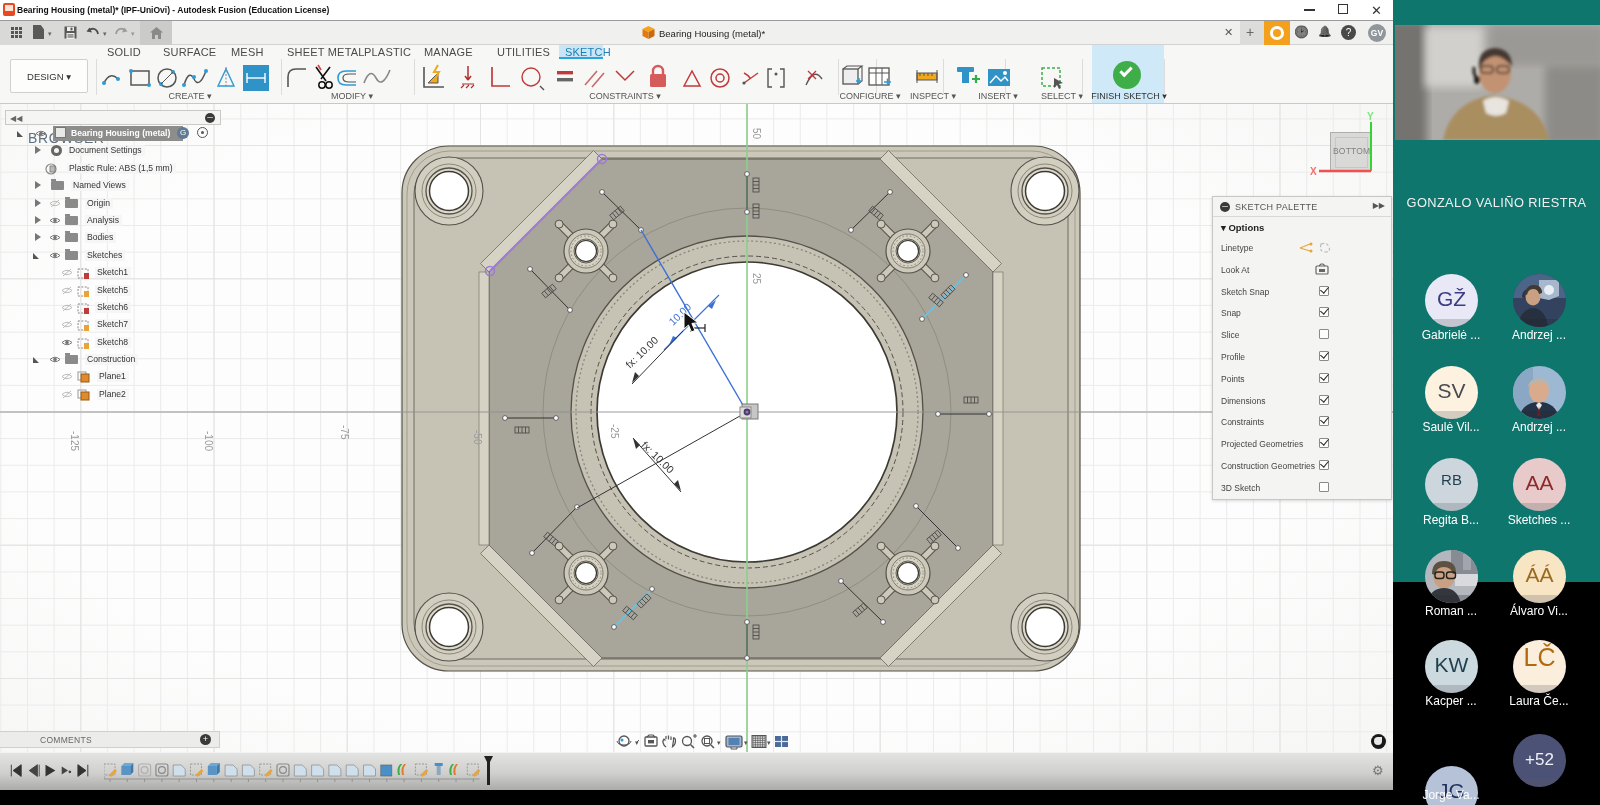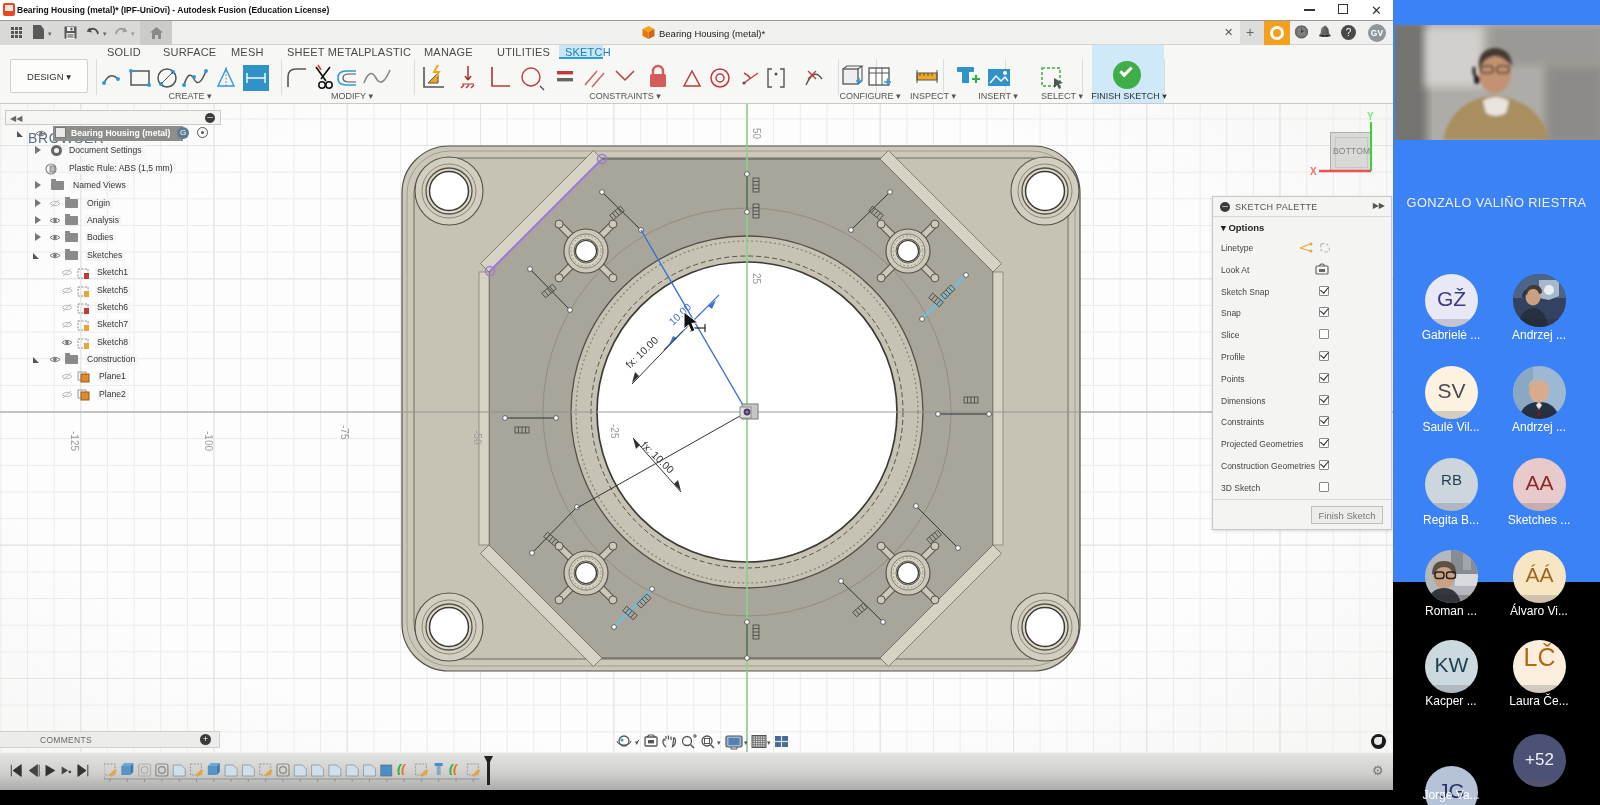--- a/index.html
+++ b/index.html
@@ -19,21 +19,21 @@
 .brow{position:relative;height:17.4px;font-size:8.6px;color:#333;white-space:nowrap}
 .brow .lbl{position:absolute;top:3px;background:rgba(245,245,244,.85);padding:0 3px 1px 2px}
 #palette{position:absolute;left:1212px;top:92px;width:180px;background:#f4f4f3;border:1px solid #c7c7c6;box-shadow:0 1px 3px rgba(0,0,0,.15)}
 .prow{position:relative;height:21.8px;font-size:8.5px;color:#444}
 .prow .pl{position:absolute;left:8px;top:6px}
 .pchk{position:absolute;right:62px;top:5px;width:10px;height:10px;border:1px solid #8a8a8a;background:#fdfdfd;border-radius:1px}
 .pchk.on:after{content:"";position:absolute;left:1.5px;top:-2px;width:4px;height:7px;border:solid #222;border-width:0 1.6px 1.6px 0;transform:rotate(40deg)}
 #comments{position:absolute;left:0;top:627px;width:220px;height:17px;background:#ececeb;border:1px solid #cfcfce;border-left:none}
 #timeline{position:absolute;left:0;top:752px;width:1393px;height:38px;background:linear-gradient(#e3e3e2,#cfcfce 55%,#ababaa);border-top:1px solid #f2f2f2}
 #blackstrip{position:absolute;left:0;top:790px;width:1600px;height:15px;background:#000}
-#sidebar{position:absolute;left:1393px;top:0;width:207px;height:582px;background:#3b82f6}
+#sidebar{position:absolute;left:1393px;top:0;width:207px;height:582px;background:#0f766e}
 .avatar{position:absolute;width:53px;height:53px;border-radius:50%;overflow:hidden}
 .avatar .ini{position:absolute;width:100%;text-align:center;font-weight:400}
 .alabel{position:absolute;width:100px;text-align:center;font-size:12px;color:#fff;white-space:nowrap}
 .gvname{position:absolute;left:0;top:195px;width:207px;text-align:center;color:#f0f0f0;font-size:12.8px;letter-spacing:.4px}
 </style></head>
 <body>
 <div id="app">
     <div id="titlebar">
       <div class="abs" style="left:3px;top:3px;width:12px;height:13px;background:#e8491f;border-radius:2px">
         <div class="abs" style="left:2px;top:2px;width:8px;height:6px;background:#fff;opacity:.85"></div>
@@ -789,23 +789,20 @@
           <div class="pchk on"></div>
         </div>
         <div class="prow">
           <div class="pl">Construction Geometries</div>
           <div class="pchk on"></div>
         </div>
         <div class="prow">
           <div class="pl">3D Sketch</div>
           <div class="pchk "></div>
         </div>
-        <div style="position:relative;height:30px;border-top:1px solid #d8d8d7">
-          <div class="abs" style="right:8px;top:6px;width:72px;height:18px;background:#ececeb;border:1px solid #bdbdbc;font-size:9.5px;color:#777;text-align:center;line-height:18px">Finish Sketch</div>
-        </div>
       </div>
       <div class="abs" style="left:1330px;top:28px;width:41px;height:39px;background:#d7d7d6;border:1px solid #a8a8a7;opacity:.92">
         <div class="abs" style="left:4px;top:4px;width:33px;height:31px;border:1px solid #c2c2c1"></div>
         <div class="abs" style="left:2px;top:13px;font-size:8.5px;color:#777;letter-spacing:.2px">BOTTOM</div>
       </div>
       <svg class="abs" style="left:1305px;top:6px" width="80" height="70" viewBox="0 0 80 70">
         <line x1="66" y1="12" x2="66" y2="61" stroke="#35d435" stroke-width="2"></line>
         <text x="62" y="10" font-size="10" fill="#7ae87a" font-weight="bold">Y</text>
         <line x1="14" y1="61" x2="66" y2="61" stroke="#f05050" stroke-width="2.4"></line>
         <text x="5" y="65" font-size="10" fill="#f07070" font-weight="bold">X</text>

